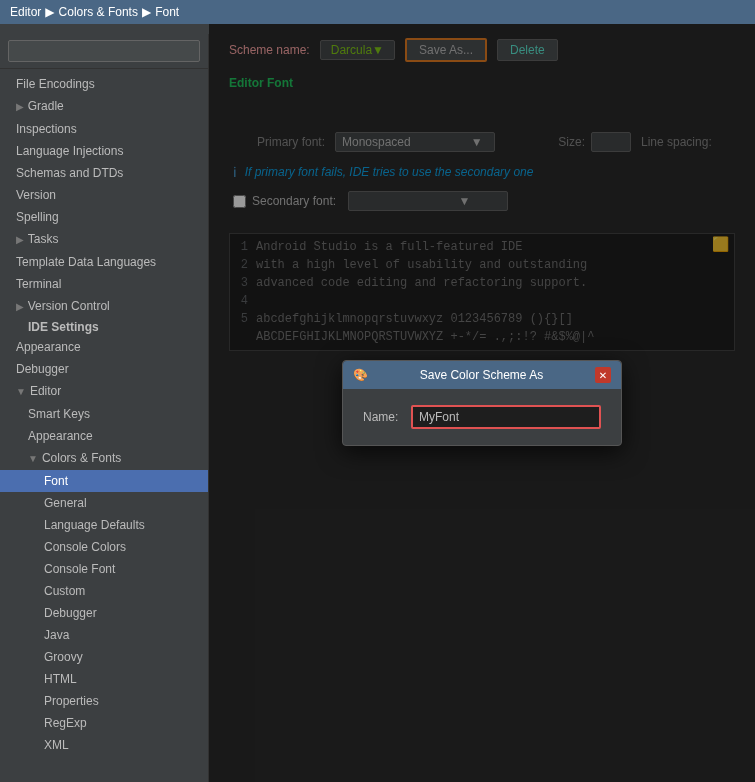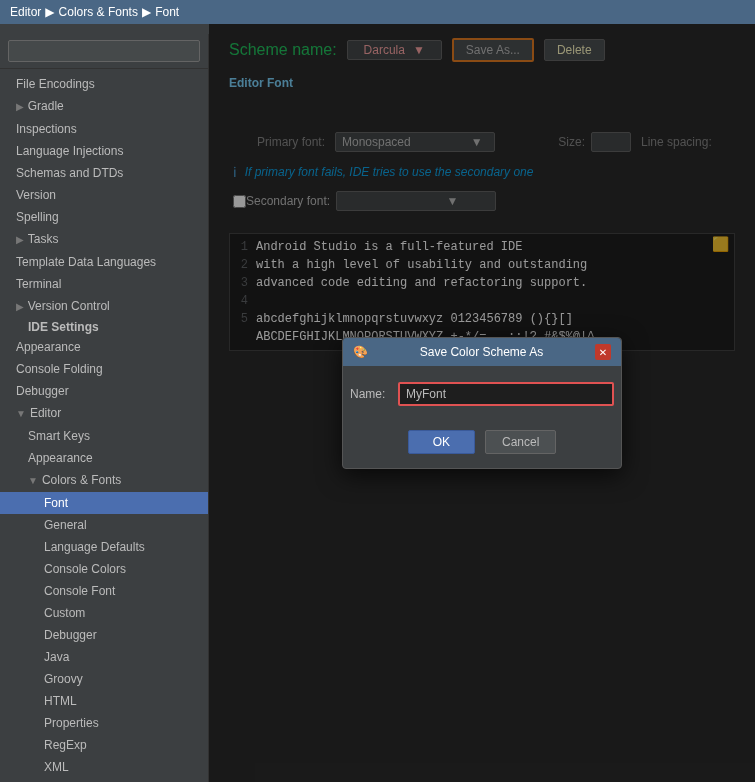--- a/index.html
+++ b/index.html
@@ -113,53 +113,53 @@
       gap: 10px;
     }
 
     
     .scheme-row {
       display: flex;
       align-items: center;
       gap: 10px;
     }
     .scheme-label {
-      color: #22c55e;
-      font-size: 16px;
+      color: #fca5a5;
+      font-size: 12px;
     }
     .scheme-dropdown {
       display: flex;
       align-items: center;
       background: #45494a;
       border: 1px solid #646464;
       border-radius: 2px;
-      padding: 2px 16px;
-      cursor: pointer;
-      color: #fca5a5;
-      font-size: 12px;
-      gap: 8px;
+      padding: 2px 10px;
+      cursor: pointer;
+      color: #84cc16;
+      font-size: 12px;
+      gap: 0;
     }
     .btn {
       background: #4c5052;
       border: 1px solid #646464;
       color: #bbbbbb;
       padding: 3px 12px;
       font-size: 12px;
       cursor: pointer;
       border-radius: 2px;
     }
     .btn.highlighted {
       border: 2px solid #e67e22;
       background: #4c5052;
     }
-    .btn.delete { color: #fef9c3; }
+    .btn.delete { color: #5eead4; }
 
     
     .section-title {
-      color: #7dd3fc;
+      color: #22c55e;
       font-size: 12px;
       font-weight: bold;
       margin-top: 4px;
     }
 
     .checkbox-row {
       display: flex;
       align-items: center;
       gap: 6px;
       padding-left: 4px;
@@ -225,20 +225,21 @@
     }
     .info-text {
       color: #0ea5e9;
       font-size: 12px;
       font-style: italic;
     }
 
     .secondary-font-row {
       display: flex;
       align-items: center;
+      gap: 6px;
       padding-left: 4px;
     }
 
     
     .preview-area {
       margin: 8px 20px;
       background: #1e1e1e;
       border: 1px solid #444;
       font-family: 'Courier New', monospace;
       font-size: 12px;
@@ -251,21 +252,21 @@
       display: flex;
       gap: 8px;
       line-height: 18px;
     }
     .line-num {
       color: #606366;
       min-width: 14px;
       text-align: right;
       user-select: none;
     }
-    .preview-text { color: #ffffff; }
+    .preview-text { color: #737373; }
     .corner-marker {
       position: absolute;
       top: 2px;
       right: 4px;
       color: #c8a000;
       font-size: 14px;
     }
 
     
     .modal-overlay {
@@ -303,21 +304,21 @@
       width: 16px;
       height: 16px;
       border-radius: 2px;
       cursor: pointer;
       font-size: 10px;
       display: flex;
       align-items: center;
       justify-content: center;
     }
     .modal-body {
-      padding: 16px 7px;
+      padding: 16px 20px;
       display: flex;
       flex-direction: column;
       gap: 10px;
     }
     .modal-field-row {
       display: flex;
       align-items: center;
       gap: 8px;
     }
     .modal-field-label {
@@ -386,21 +387,20 @@
       <div class="tree-item level-1">Schemas and DTDs</div>
       <div class="tree-item level-1">Version</div>
       <div class="tree-item level-1">Spelling</div>
       <div class="tree-item level-1"><span class="tree-arrow">▶</span>Tasks</div>
       <div class="tree-item level-1">Template Data Languages</div>
       <div class="tree-item level-1">Terminal</div>
       <div class="tree-item level-1"><span class="tree-arrow">▶</span>Version Control</div>
 
       <div class="ide-settings-label">IDE Settings</div>
       <div class="tree-item level-1">Appearance</div>
-      <div class="tree-item level-1">Console Folding</div>
       <div class="tree-item level-1">Debugger</div>
       <div class="tree-item level-1"><span class="tree-arrow">▼</span>Editor</div>
       <div class="tree-item level-2">Smart Keys</div>
       <div class="tree-item level-2">Appearance</div>
       <div class="tree-item level-2"><span class="tree-arrow">▼</span>Colors &amp; Fonts</div>
       <div class="tree-item level-3 selected">Font</div>
       <div class="tree-item level-3">General</div>
       <div class="tree-item level-3">Language Defaults</div>
       <div class="tree-item level-3">Console Colors</div>
       <div class="tree-item level-3">Console Font</div>
@@ -496,22 +496,18 @@
           <button class="modal-close-btn">
             <span>✕</span>
           </button>
         </div>
         <div class="modal-body">
           <div class="modal-field-row">
             <span class="modal-field-label">Name:</span>
             <input class="modal-input" type="text" value="MyFont" style="">
           </div>
         </div>
-        <div class="modal-buttons">
-          <button class="modal-btn-ok">OK</button>
-          <button class="modal-btn-cancel">Cancel</button>
-        </div>
       </div>
     </div>
 
   </div>
 
 </div>
 
 </body></html>

